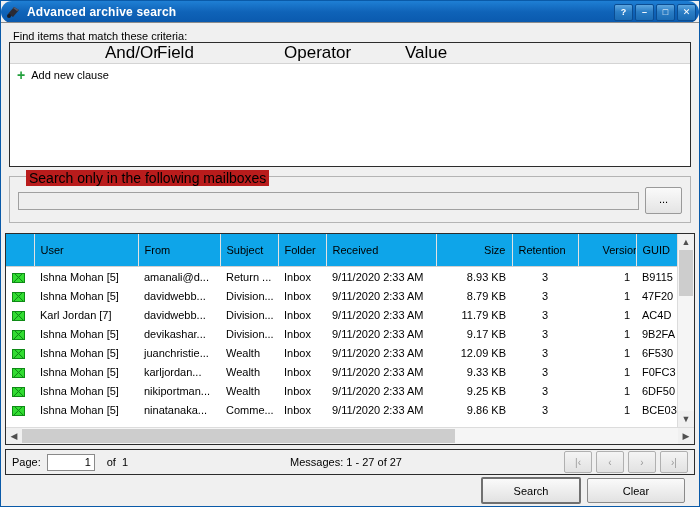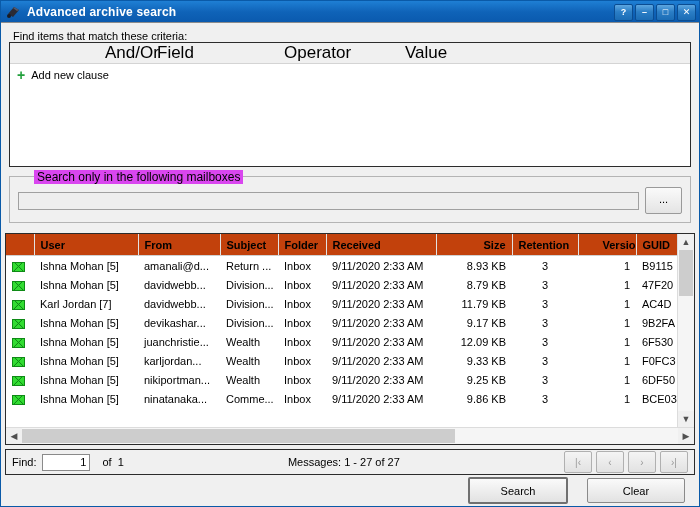--- a/index.html
+++ b/index.html
@@ -6,21 +6,21 @@
   body{
     width:700px;height:507px;overflow:hidden;
     font-family:"Liberation Sans","DejaVu Sans",sans-serif;
     font-size:11px;color:#000;background:#f0f0f0;
   }
   .window{width:700px;height:507px;position:relative;background:#f0f0f0;
           border:1px solid #0a5aa8;box-sizing:border-box;display:flex;flex-direction:column;}
 
   
   .titlebar{height:22px;background:linear-gradient(to bottom,#1f7fd4 0%,#0f63b8 50%,#0a59ad 100%);
-            display:flex;align-items:center;padding:0 3px 0 5px;flex:0 0 auto;}
+            display:flex;align-items:center;padding:0 3px 0 5px;flex:0 0 auto;border-radius:11px;}
   .title-icon{width:16px;height:14px;margin-right:5px;position:relative;flex:0 0 auto;}
   .title-text{color:#fff;font-weight:bold;font-size:12px;letter-spacing:.2px;flex:1 1 auto;
               white-space:nowrap;overflow:hidden;}
   .tb-buttons{display:flex;gap:2px;align-items:center;}
   .tb-btn{width:17px;height:15px;background:linear-gradient(to bottom,#5ea7e0,#2b7ec6 45%,#1b6cb5);
           border:1px solid #0b4d92;border-radius:2px;display:flex;align-items:center;
           justify-content:center;color:#fff;font-size:9px;font-weight:bold;line-height:1;cursor:pointer;}
 
   
   .tabstrip{height:22px;padding:4px 0 0 8px;display:flex;align-items:flex-end;flex:0 0 auto;gap:2px;}
@@ -35,35 +35,35 @@
   .criteria-label{font-size:11px;margin:1px 0 0 4px;}
   .criteria-box{height:125px;background:#fff;border:1px solid #2b2b2b;box-sizing:border-box;}
   .crit-header{height:20px;background:#f0f0f0;border-bottom:1px solid #d4d4d4;
                display:flex;align-items:center;font-size:17px;position:relative;}
   .crit-header span{position:absolute;white-space:nowrap;}
   .crit-row{height:22px;display:flex;align-items:center;padding-left:7px;gap:6px;cursor:pointer;}
   .plus{color:#22a03c;font-weight:bold;font-size:14px;line-height:1;}
 
   
   .groupbox{margin-top:9px;border:1px solid #b4b4b4;padding:10px 8px 8px 8px;position:relative;}
-  .gb-title{position:absolute;top:-7px;left:24px;background:#d946ef;padding:0 3px;font-size:12px;}
+  .gb-title{position:absolute;top:-7px;left:16px;background:#b91c1c;padding:0 3px;font-size:14px;}
   .gb-row{display:flex;align-items:center;gap:6px;}
   .mailbox-input{flex:1 1 auto;height:18px;background:#eeeeee;border:1px solid #a0a0a0;
                  box-sizing:border-box;}
   .dots-btn{width:35px;height:21px;border:1px solid #9a9a9a;border-radius:2px;
             background:linear-gradient(to bottom,#fafafa,#e4e4e4);font-size:11px;cursor:pointer;
             display:flex;align-items:center;justify-content:center;padding-bottom:4px;}
 
   
   .results{flex:1 1 auto;margin:6px 4px 0 4px;border:1px solid #2b2b2b;background:#fff;
            display:flex;flex-direction:column;overflow:hidden;position:relative;}
   .grid-wrap{flex:1 1 auto;display:flex;overflow:hidden;}
   .grid-main{flex:1 1 auto;display:flex;flex-direction:column;overflow:hidden;}
   table.grid{border-collapse:collapse;table-layout:fixed;width:100%;font-size:11px;}
-  table.grid th{font-weight:bold;text-align:left;background:#c2410c;height:21px;
+  table.grid th{font-weight:normal;text-align:left;background:#0ea5e9;height:32px;
                 border-right:1px solid #e2e2e2;border-bottom:1px solid #d0d0d0;
                 padding:0 6px;white-space:nowrap;overflow:hidden;}
   table.grid th.num{text-align:right;padding-left:24px;}
   table.grid td{height:19px;padding:0 6px;white-space:nowrap;overflow:hidden;
                 text-overflow:clip;border:none;}
   table.grid td.num{text-align:right;}
   .env{width:13px;height:10px;background:#32dd32;border:1px solid #0f8a16;position:relative;
        display:inline-block;vertical-align:middle;box-sizing:border-box;}
   .env:before{content:"";position:absolute;left:0;top:0;width:100%;height:100%;
               background:linear-gradient(135deg,transparent 42%,#0f8a16 43%,#0f8a16 49%,transparent 50%),
@@ -90,21 +90,21 @@
   .pg-label{margin-right:6px;}
   .pg-of{margin:0 6px 0 12px;}
   .msg-count{flex:1 1 auto;text-align:center;}
   .nav-btns{display:flex;gap:4px;}
   .nav-btn{width:26px;height:20px;border:1px solid #b0b0b0;border-radius:2px;
            background:linear-gradient(to bottom,#f4f4f4,#e2e2e2);color:#9a9a9a;font-size:10px;
            display:flex;align-items:center;justify-content:center;cursor:pointer;}
 
   
   .footer{height:31px;flex:0 0 auto;display:flex;align-items:center;justify-content:flex-end;
-          gap:19px;padding-right:14px;}
+          gap:6px;padding-right:14px;}
   .btn{width:96px;height:23px;border:1px solid #8a8a8a;border-radius:2px;
        background:linear-gradient(to bottom,#fafafa,#e2e2e2);font-size:11px;cursor:pointer;
        display:flex;align-items:center;justify-content:center;
        font-family:"Liberation Sans",sans-serif;}
   .btn.default{border:2px solid #707070;}
 </style>
 </head>
 <body>
 
 <div class="window">
@@ -293,21 +293,21 @@
     <div class="hscroll">
       <div class="hs-arrow">◀</div>
       <div class="hs-track">
         <div class="hs-thumb"></div>
       </div>
       <div class="hs-arrow">▶</div>
     </div>
   </div>
 
   <div class="pager">
-    <span class="pg-label">Find:</span>
+    <span class="pg-label">Page:</span>
     <input class="page-input" type="text" value="1" style="">
     <span class="pg-of">of</span>
     <span>1</span>
     <span class="msg-count">Messages: 1 - 27 of 27</span>
     <span class="nav-btns">
       <span class="nav-btn">|‹</span>
       <span class="nav-btn">‹</span>
       <span class="nav-btn">›</span>
       <span class="nav-btn">›|</span>
     </span>

